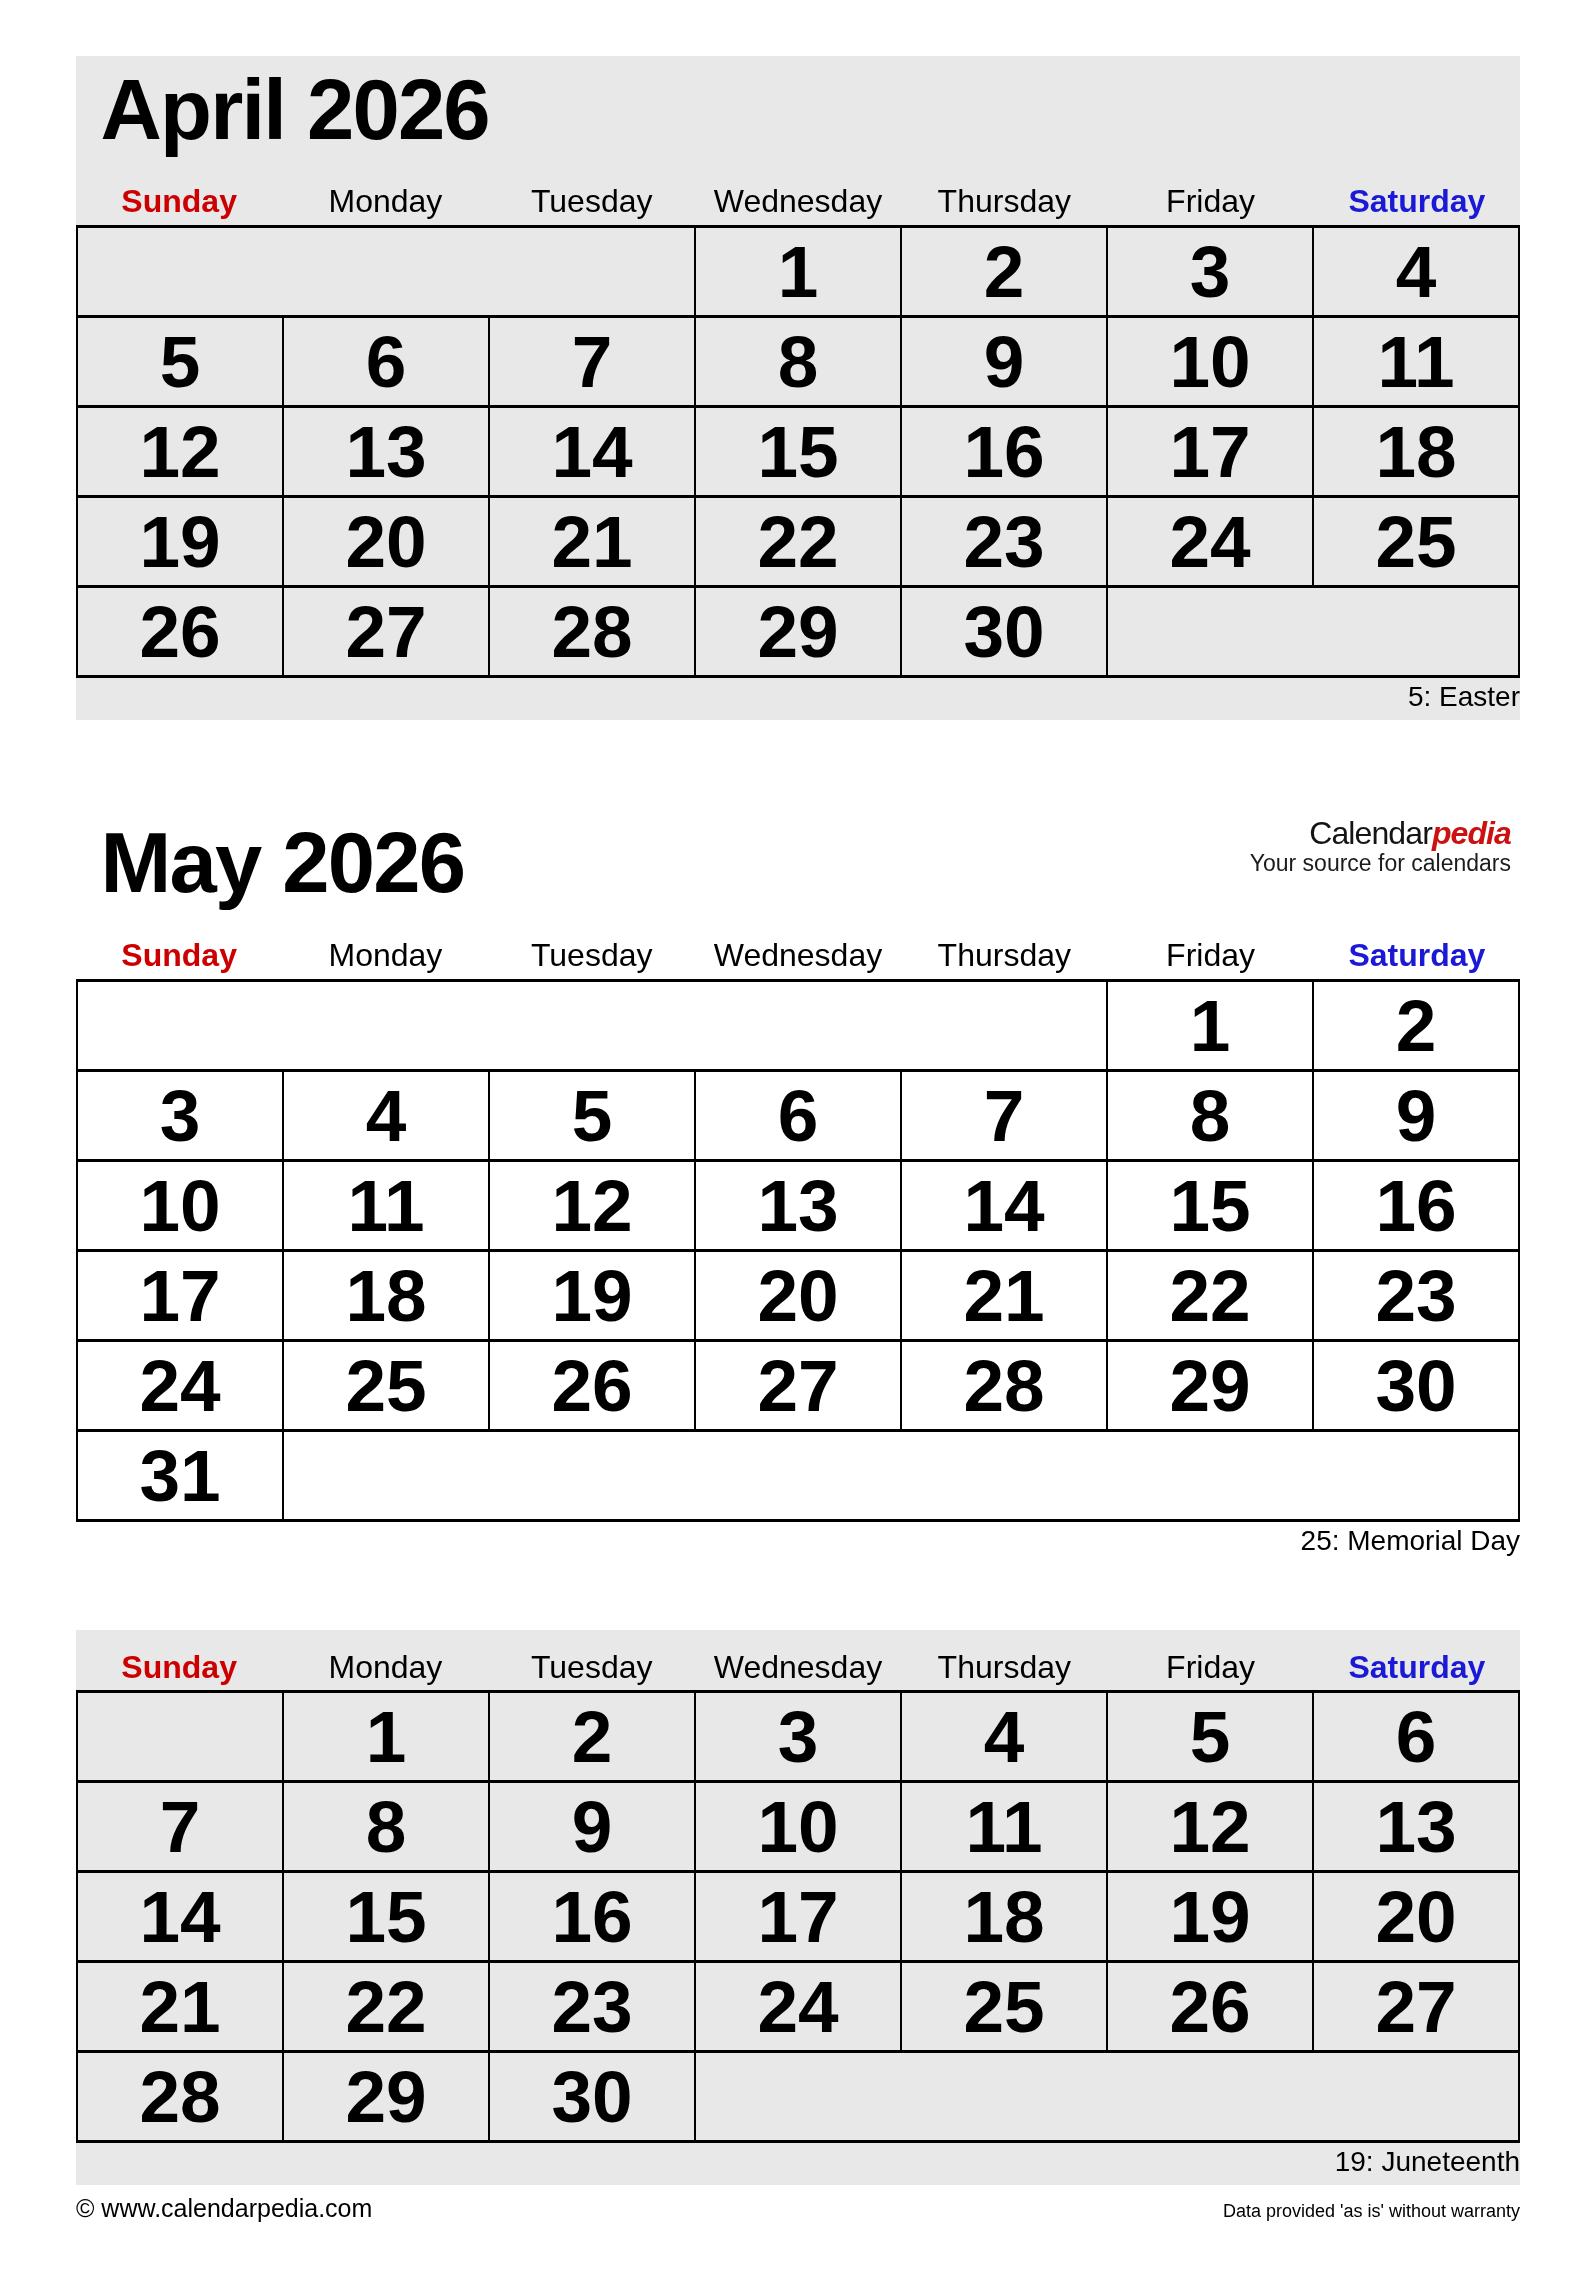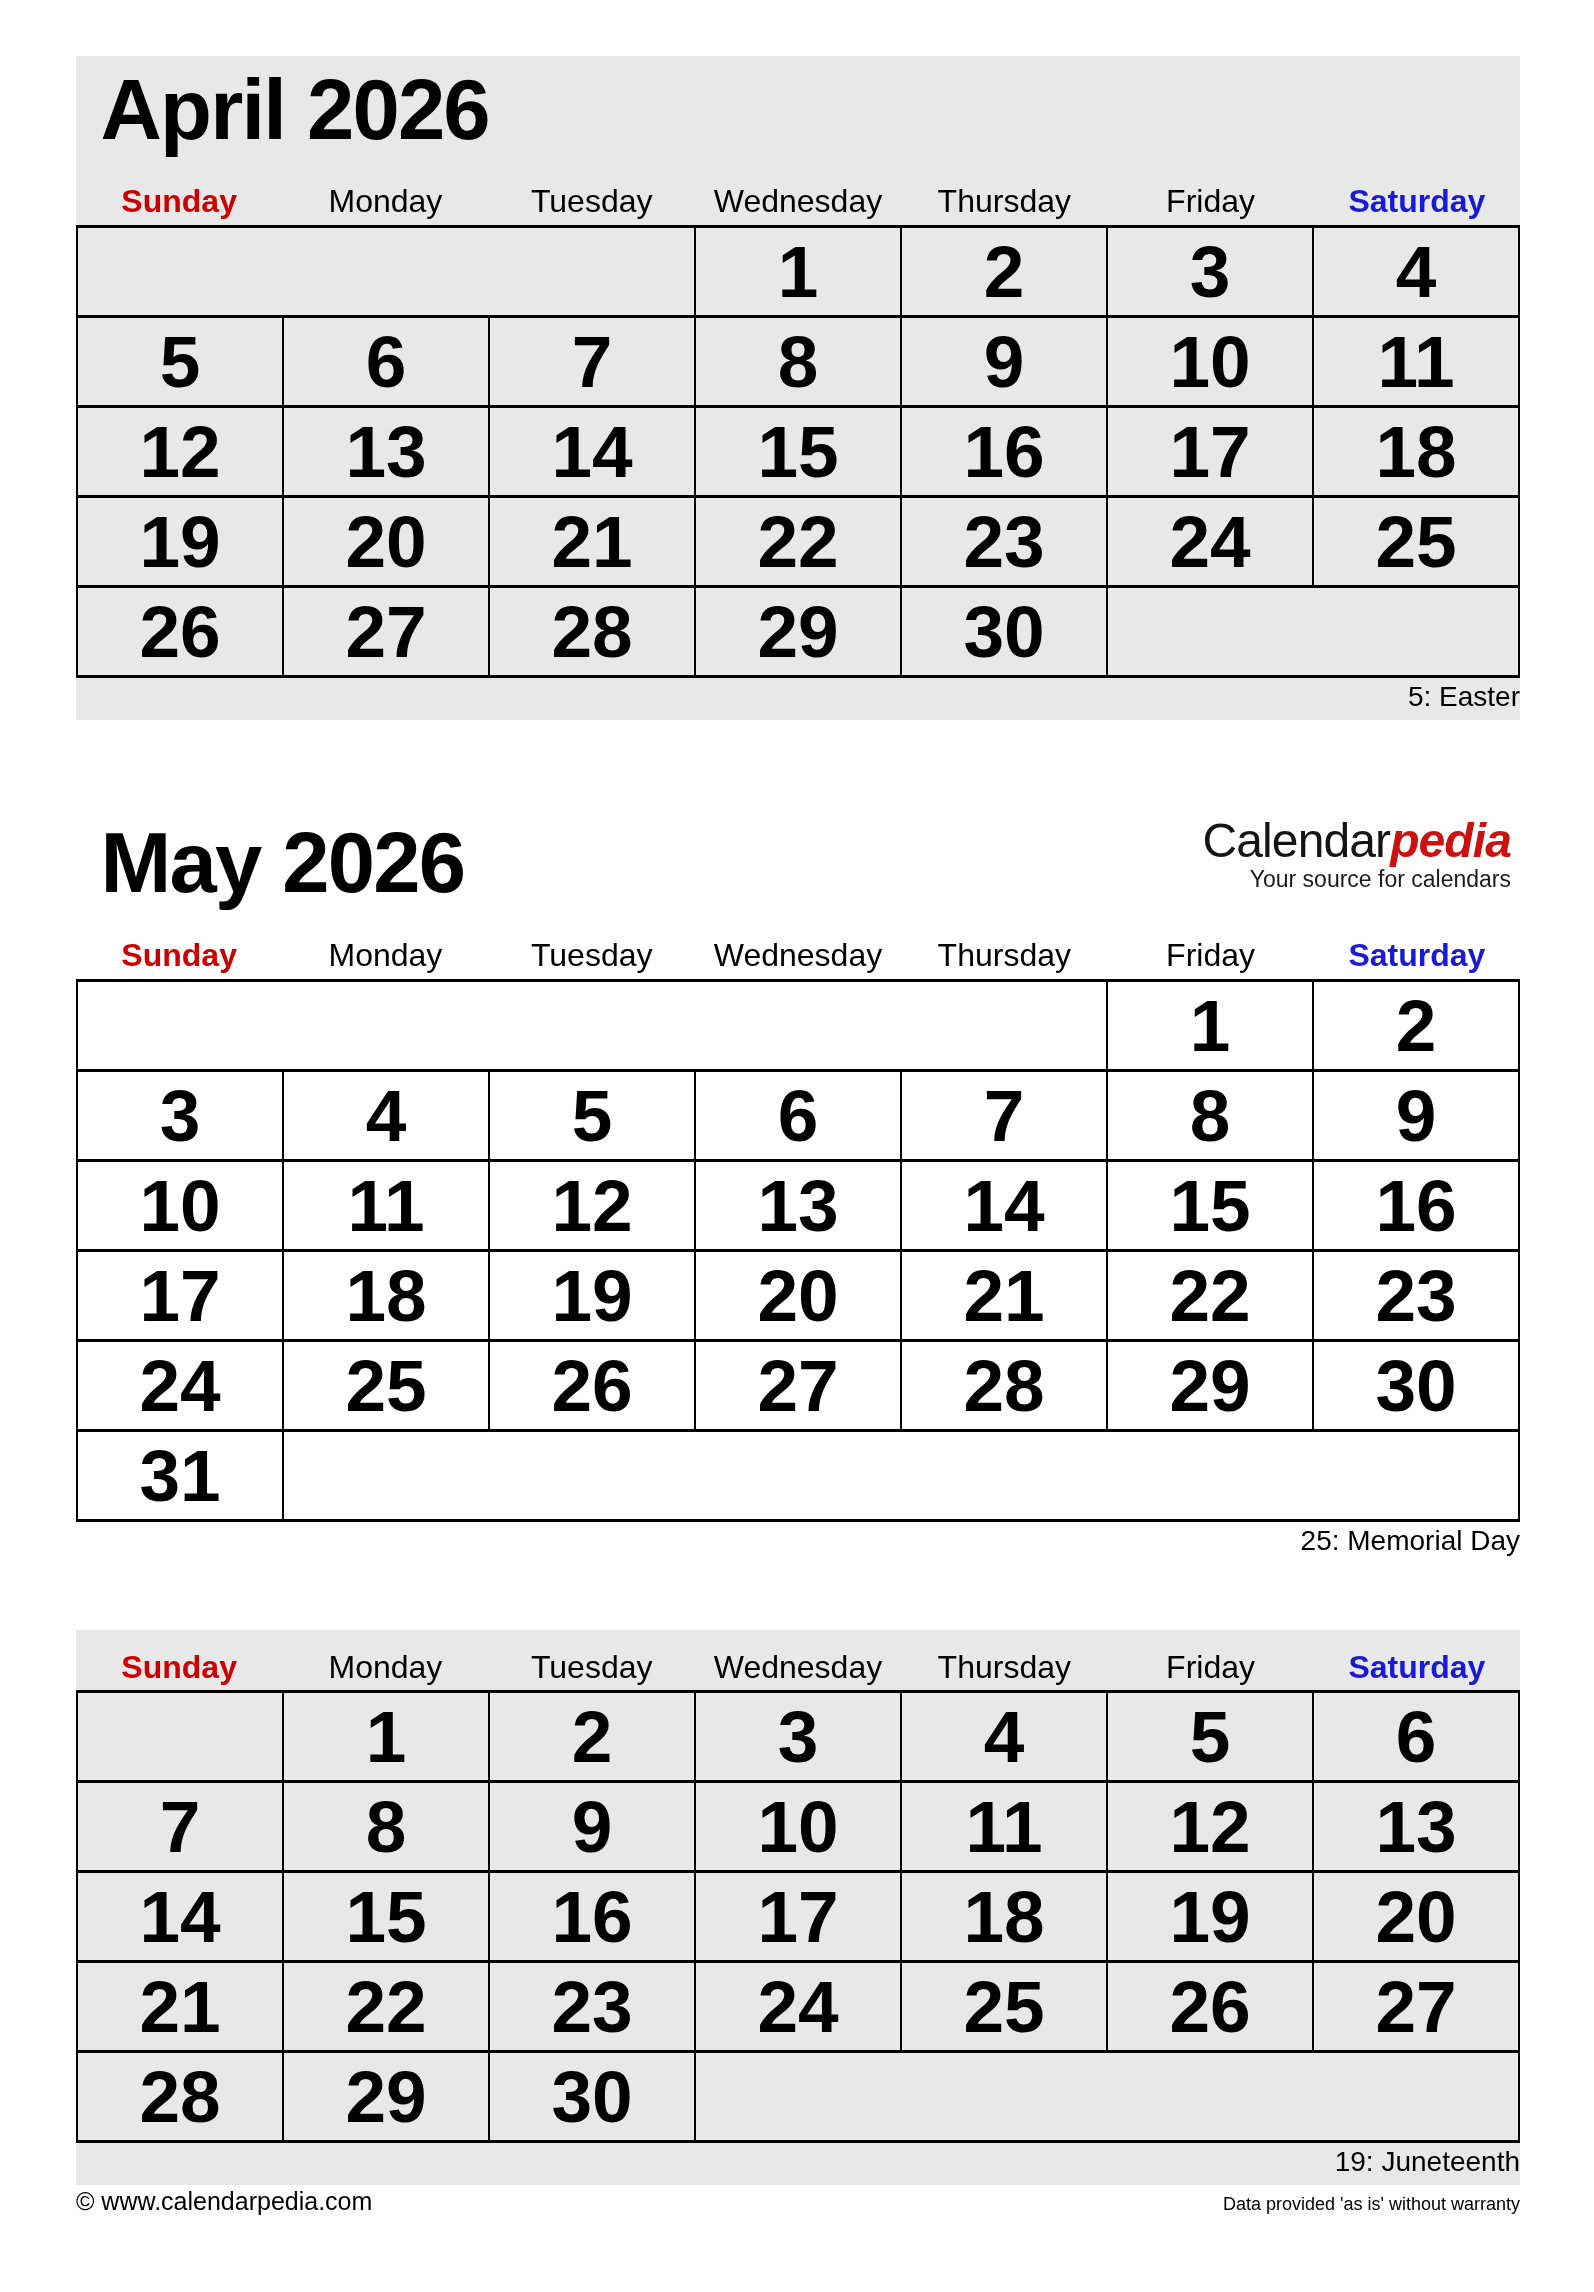--- a/index.html
+++ b/index.html
@@ -51,25 +51,25 @@
   td.c-sun{color:var(--red);}
   td.c-hol{color:var(--red);}
   td.c-sat{color:var(--blue-d);}
   .holiday-note{
     text-align:right;font-size:28px;font-weight:normal;
     height:42px;line-height:38px;
   }
   .logo{
     position:absolute;top:7.2px;right:9px;text-align:right;line-height:1;
   }
-  .logo-main{font-size:48px;letter-spacing:-0.9px;color:#141414;}
+  .logo-main{font-size:32px;letter-spacing:-0.9px;color:#141414;}
   .logo-main .pedia{color:var(--logo-red);font-style:italic;font-weight:bold;}
   .logo-tagline{font-size:23px;color:#1c1c1c;margin-top:2.7px;}
   .page-footer{
-    width:1444px;margin:2px 0 0 76px;
+    width:1444px;margin:9px 0 0 76px;
     display:flex;justify-content:space-between;align-items:baseline;
   }
   .footer-left{font-size:25px;}
   .footer-right{font-size:18px;}
 </style>
 </head>
 <body>
 
 <section class="month-section panel-gray" id="section-april">
   <h2 class="month-title">April 2026</h2>

